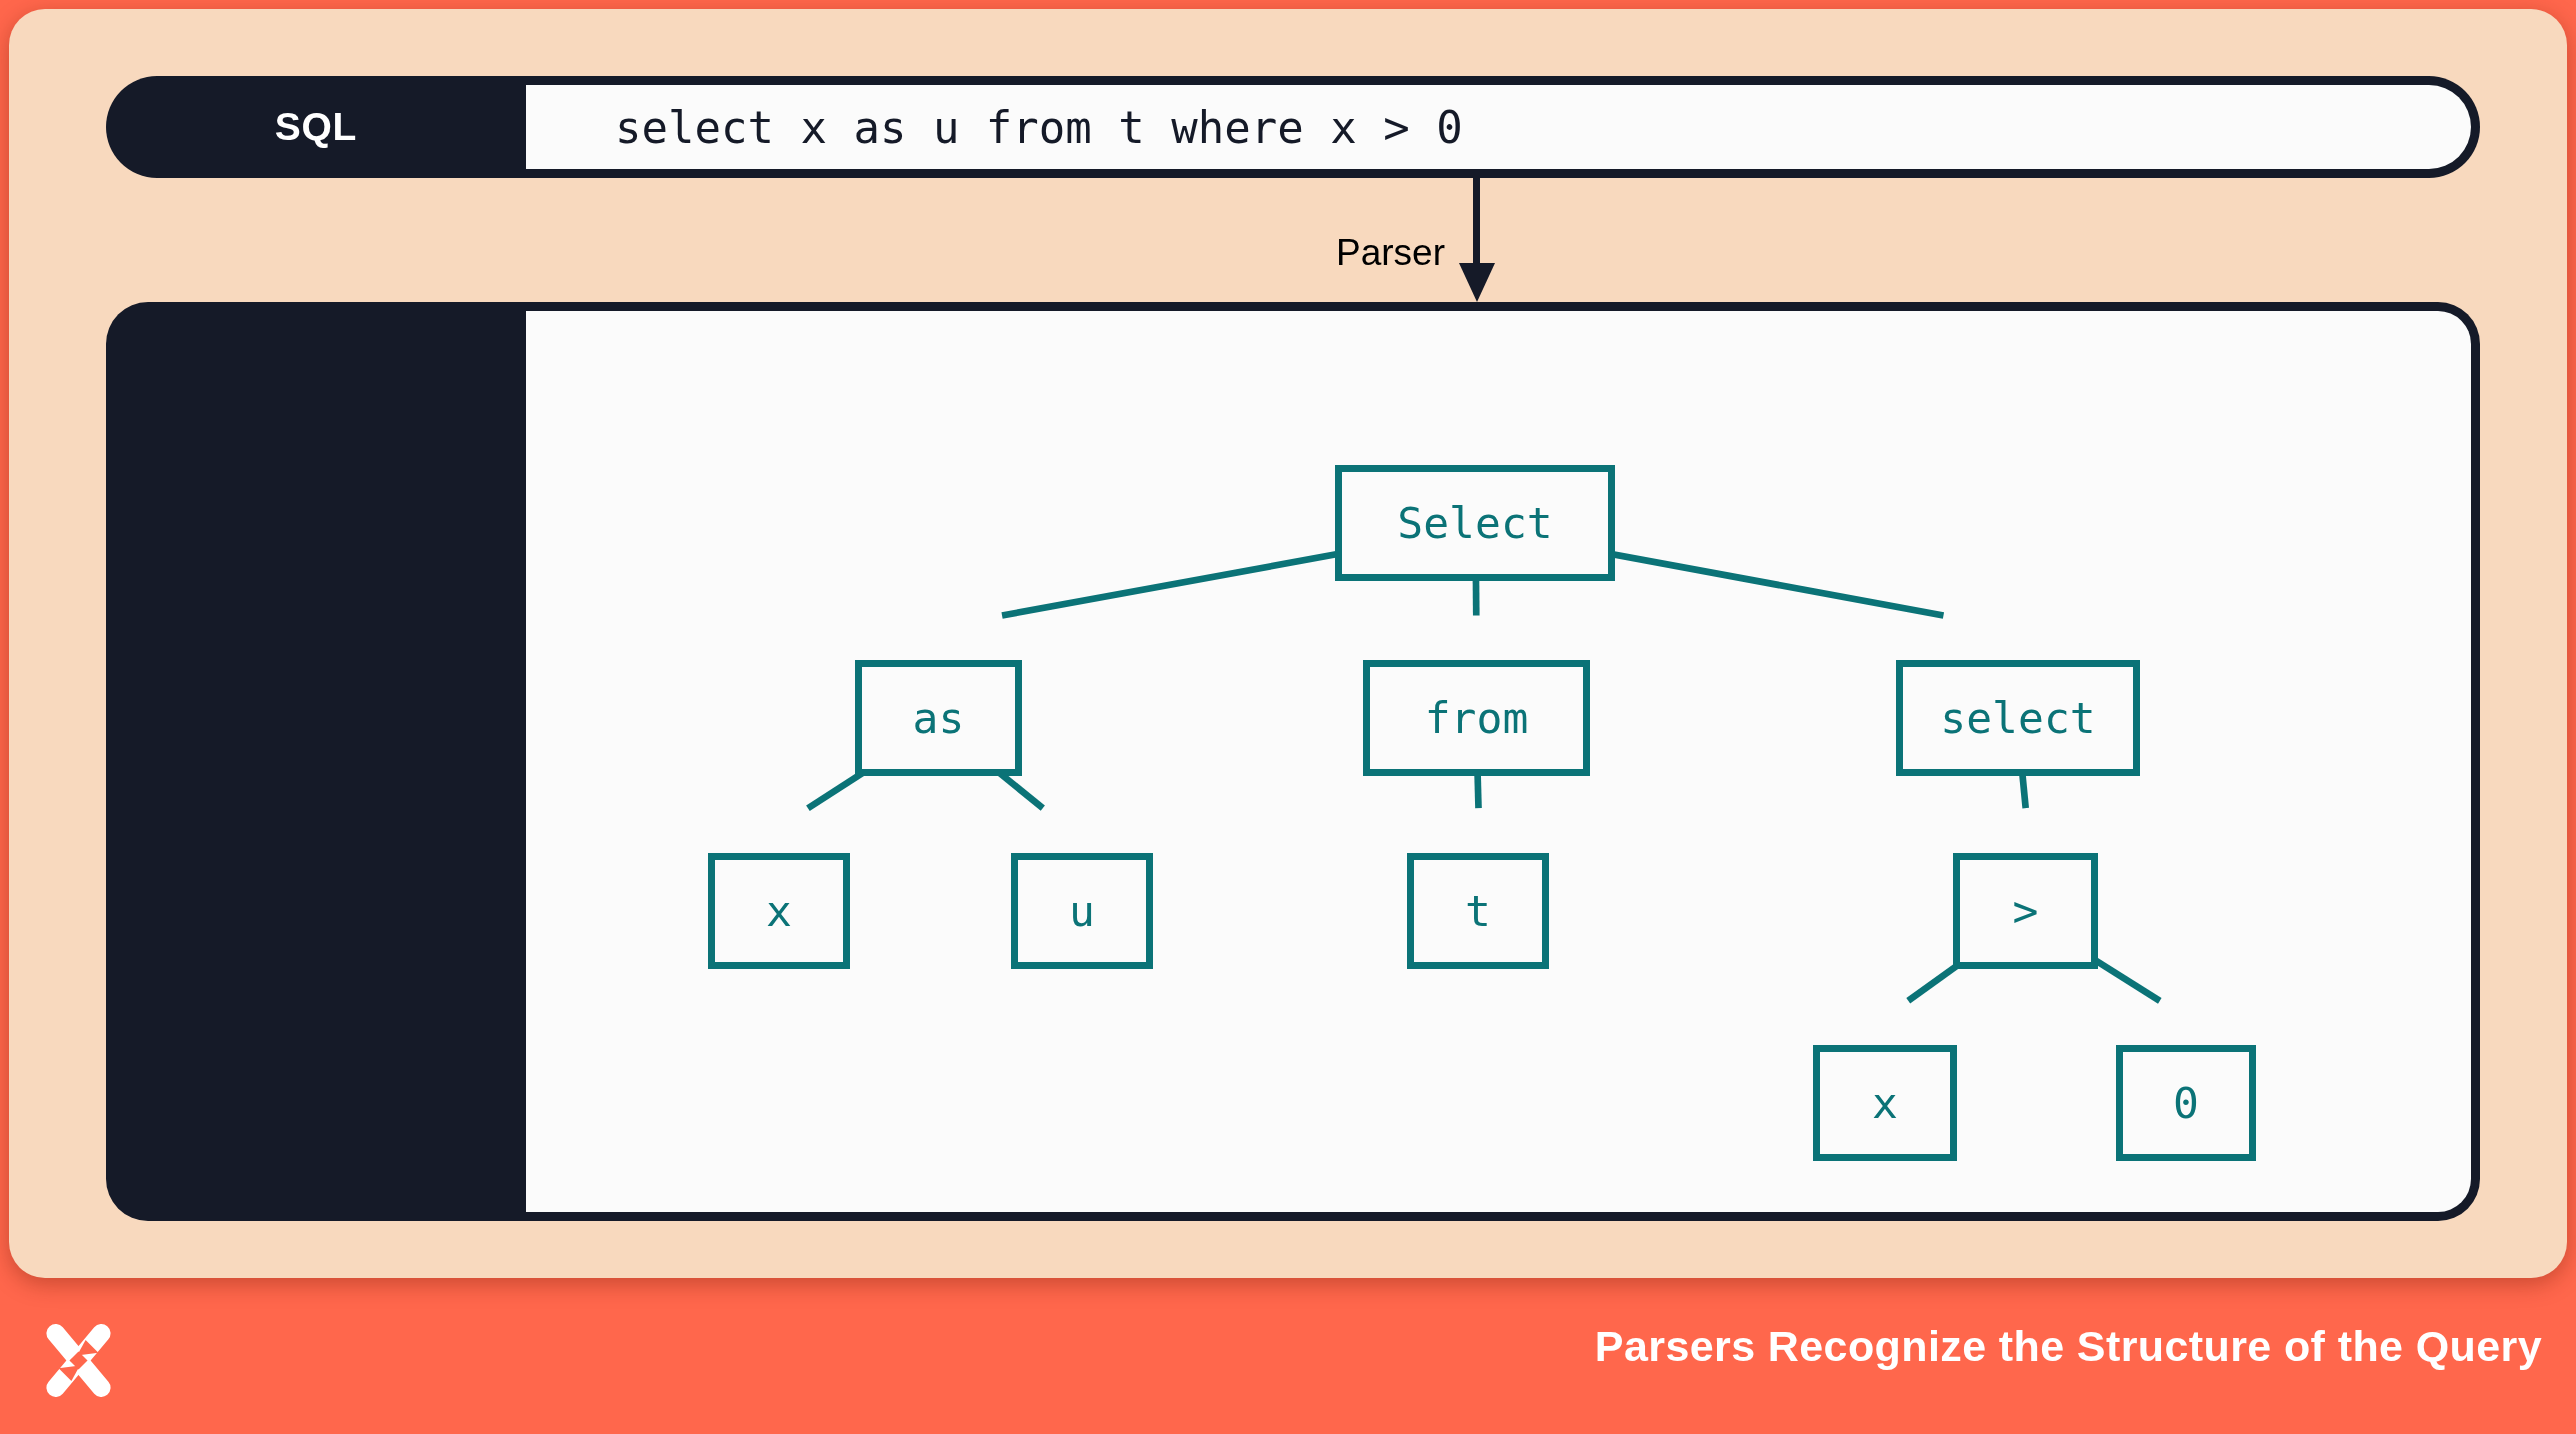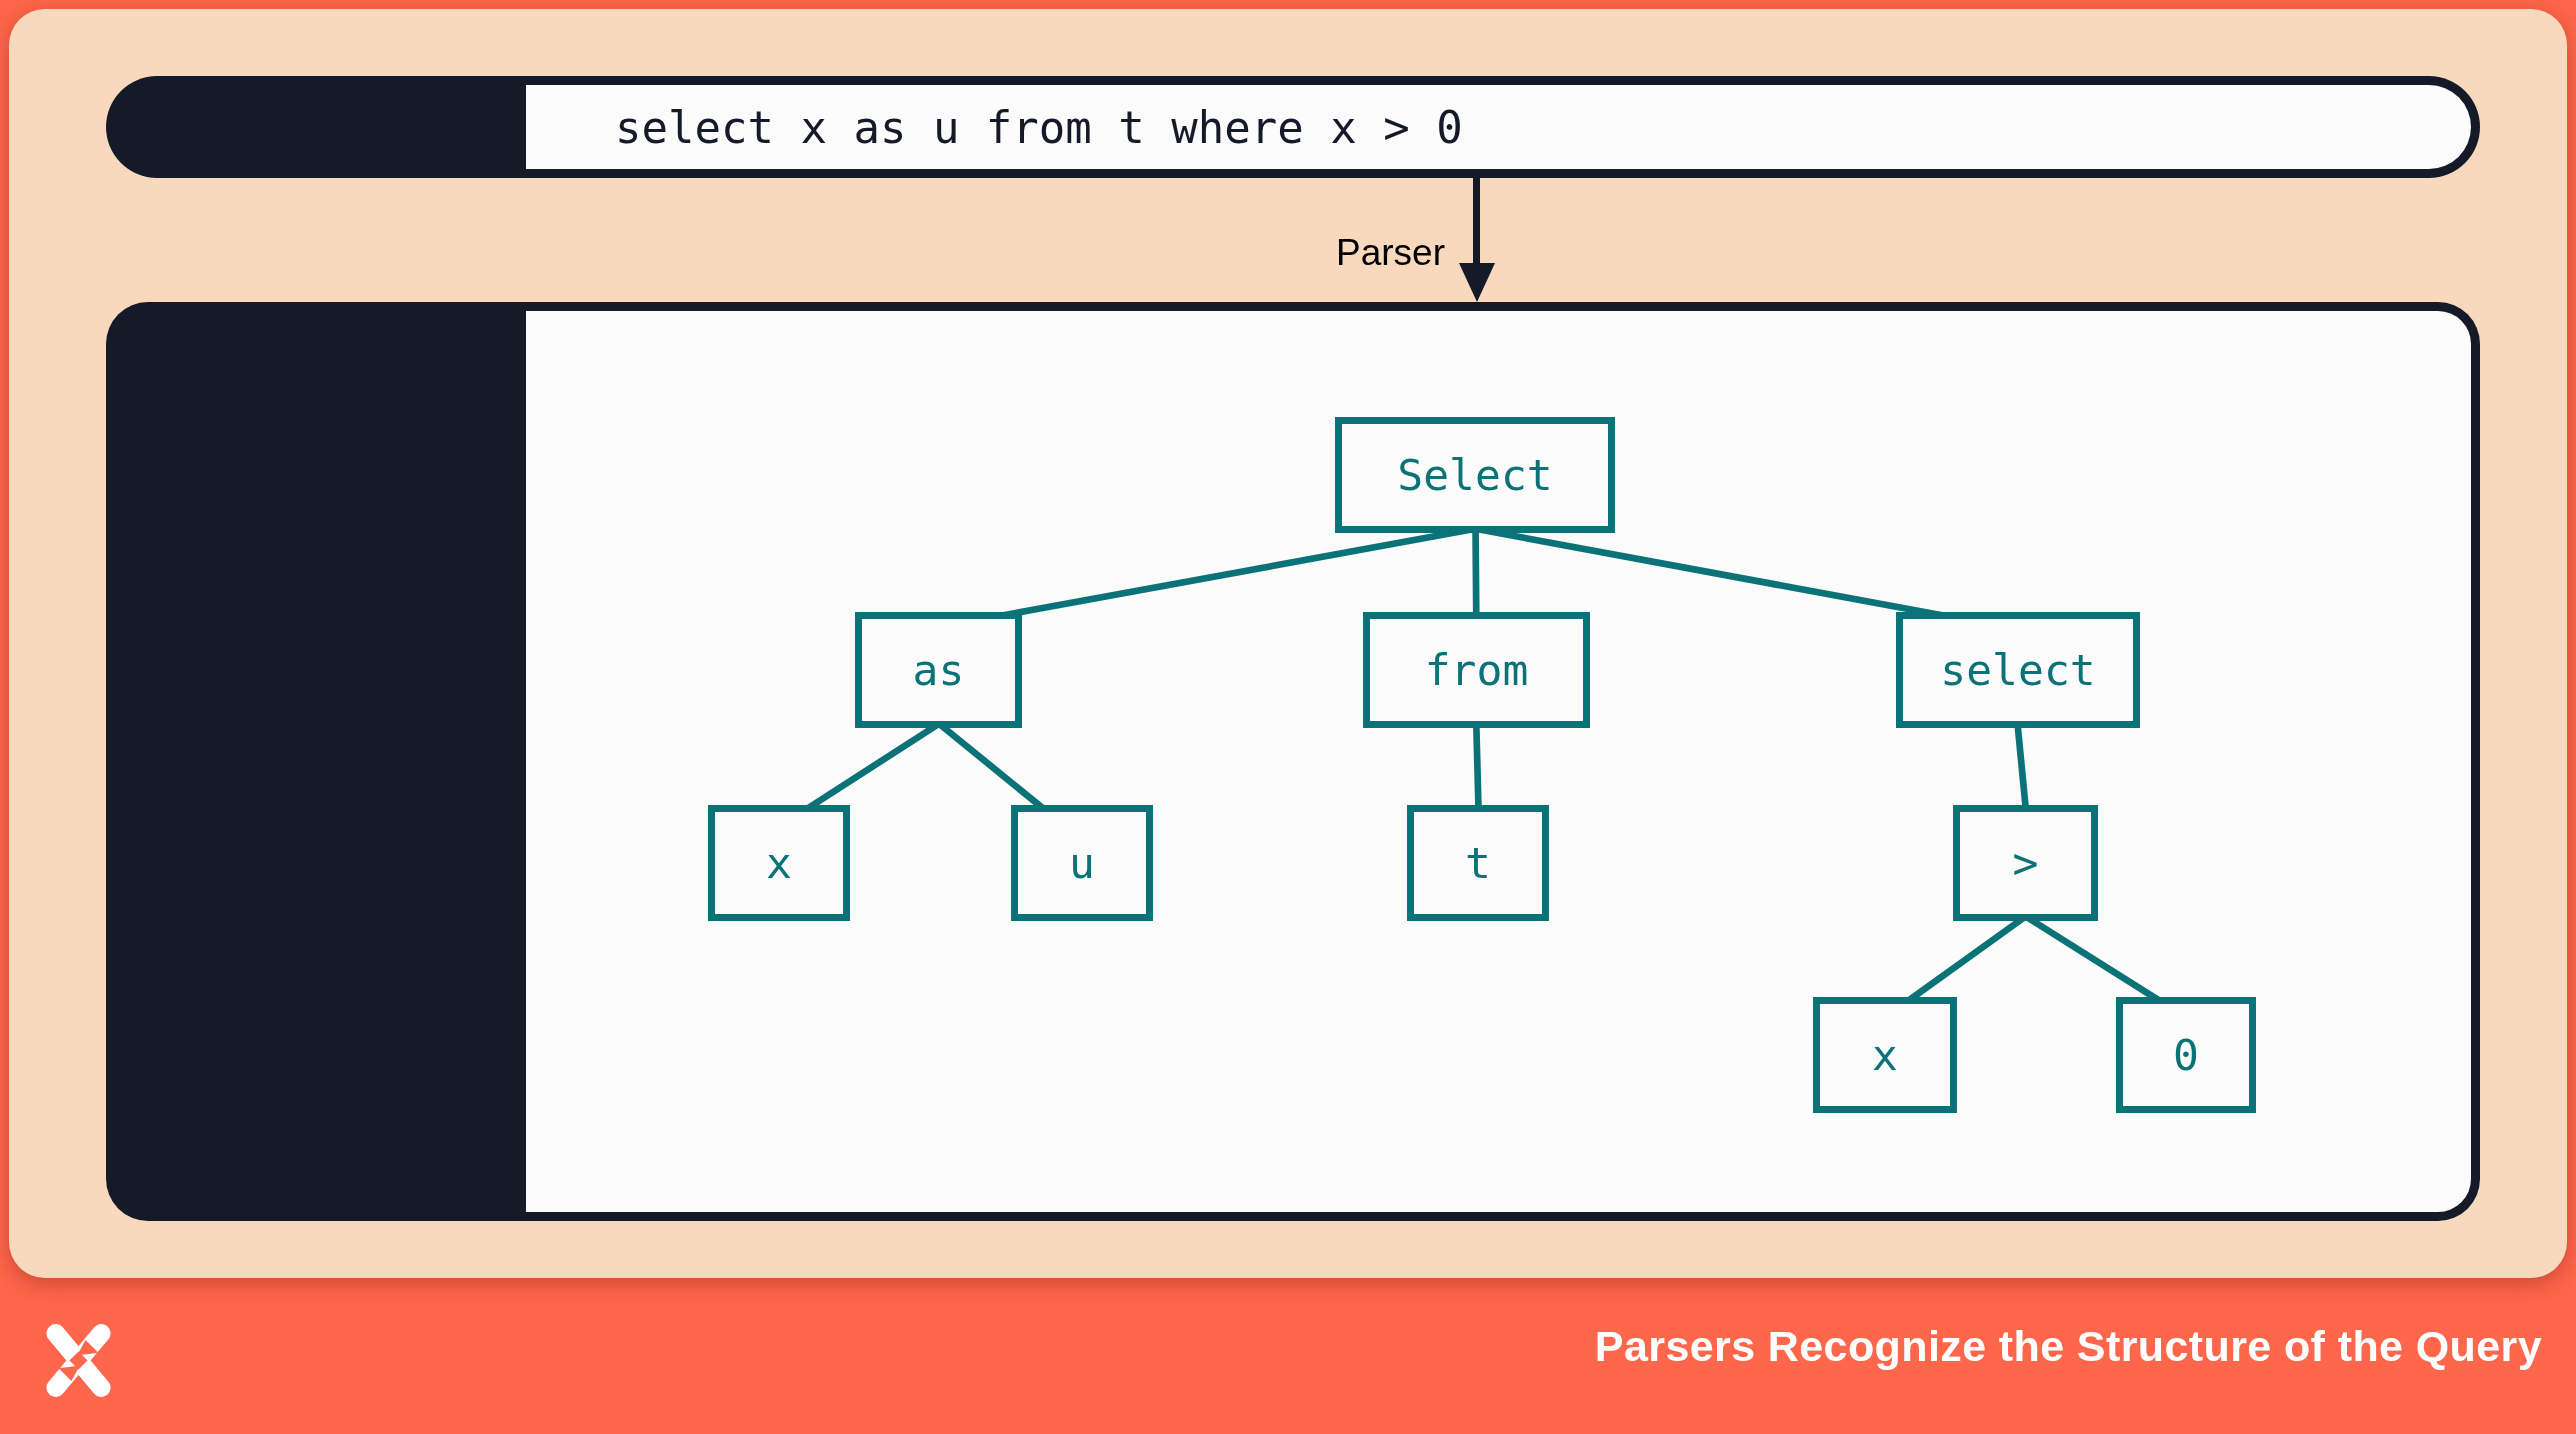--- a/index.html
+++ b/index.html
@@ -63,21 +63,21 @@
     display:flex;align-items:center;justify-content:center;
     color:#FFFFFF;font-weight:bold;font-size:37px;
   }
   .edges-svg{position:absolute;left:0;top:0;pointer-events:none;}
   .edges-svg line{stroke:#0B7377;stroke-width:9;}
   .node{
     position:absolute;box-sizing:border-box;
     background:#FBFBFB;border:7.4px solid #0B7377;
     display:flex;align-items:center;justify-content:center;
     font-family:"DejaVu Sans Mono", monospace;
-    font-size:43px;color:#0B7377;
+    font-size:43px;color:#0B7377;margin-top:48px;
   }
   
   .footer-bar{
     position:absolute;left:0;top:1278px;width:2576px;height:137px;
     display:flex;align-items:center;justify-content:flex-end;
     padding-right:34px;box-sizing:border-box;
   }
   .footer-title{
     color:#FFFFFF;font-weight:bold;font-size:43px;letter-spacing:0.4px;
   }
@@ -87,20 +87,21 @@
 </style>
 </head>
 <body>
 
 <div class="peach-panel">
 
   
 </div>
 
 <div class="sql-bar">
+  <div class="sql-label">SQL</div>
   <div class="sql-white">
     <span class="sql-code">select x as u from t where x &gt; 0</span>
   </div>
 </div>
 
 <div class="parser-label">Parser</div>
 <div class="arrow-line"></div>
 <div class="arrow-head"></div>
 
 <div class="tree-panel">

